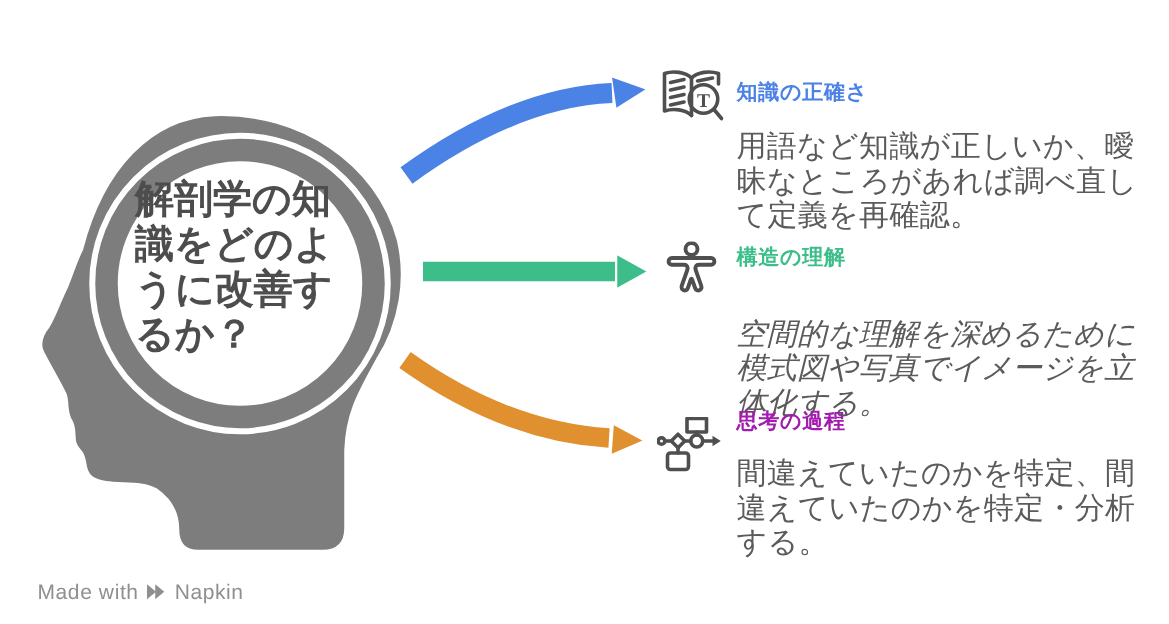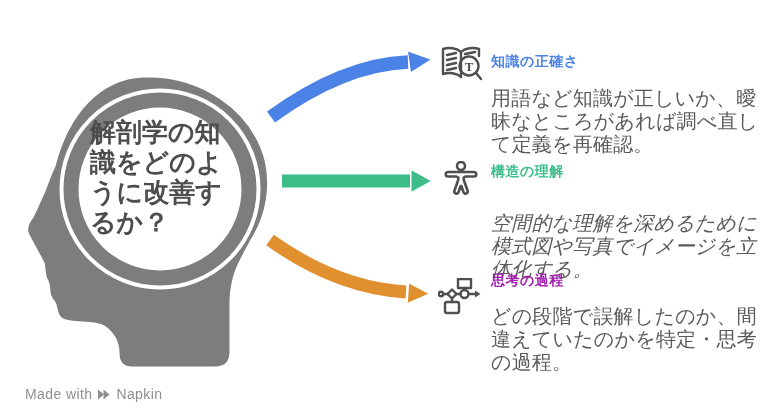--- a/index.html
+++ b/index.html
@@ -130,21 +130,21 @@
         <path d="M18.5,16 L22.5,16"></path>
         <circle cx="3" cy="16" r="2.2"></circle>
         <path d="M5.2,16 L9.5,16"></path>
         <path d="M30.5,16 L38,16"></path>
         <path d="M14,20.5 L14,24"></path>
         <rect x="7" y="24" width="14" height="11" rx="2"></rect>
       </g>
       <path d="M37,12.5 L42.5,16 L37,19.5 Z" fill="#4F4F4F"></path>
     </svg>
     <div class="sec-title">思考の過程</div>
-    <div class="sec-body">どの段階で誤解したのか、間違えていたのかを特定・思考の過程。</div>
+    <div class="sec-body">間違えていたのかを特定、間違えていたのかを特定・分析する。</div>
   </div>
 
   <div class="footer">
     <span>Made with</span>
     <svg width="14" height="11" viewBox="0 0 14 11">
       <path d="M1,0.5 L7,5.5 L1,10.5 Z" fill="#8F8F8F"></path>
       <path d="M6.5,0.5 L12.5,5.5 L6.5,10.5 Z" fill="#8F8F8F"></path>
     </svg>
     <span>Napkin</span>
   </div>

